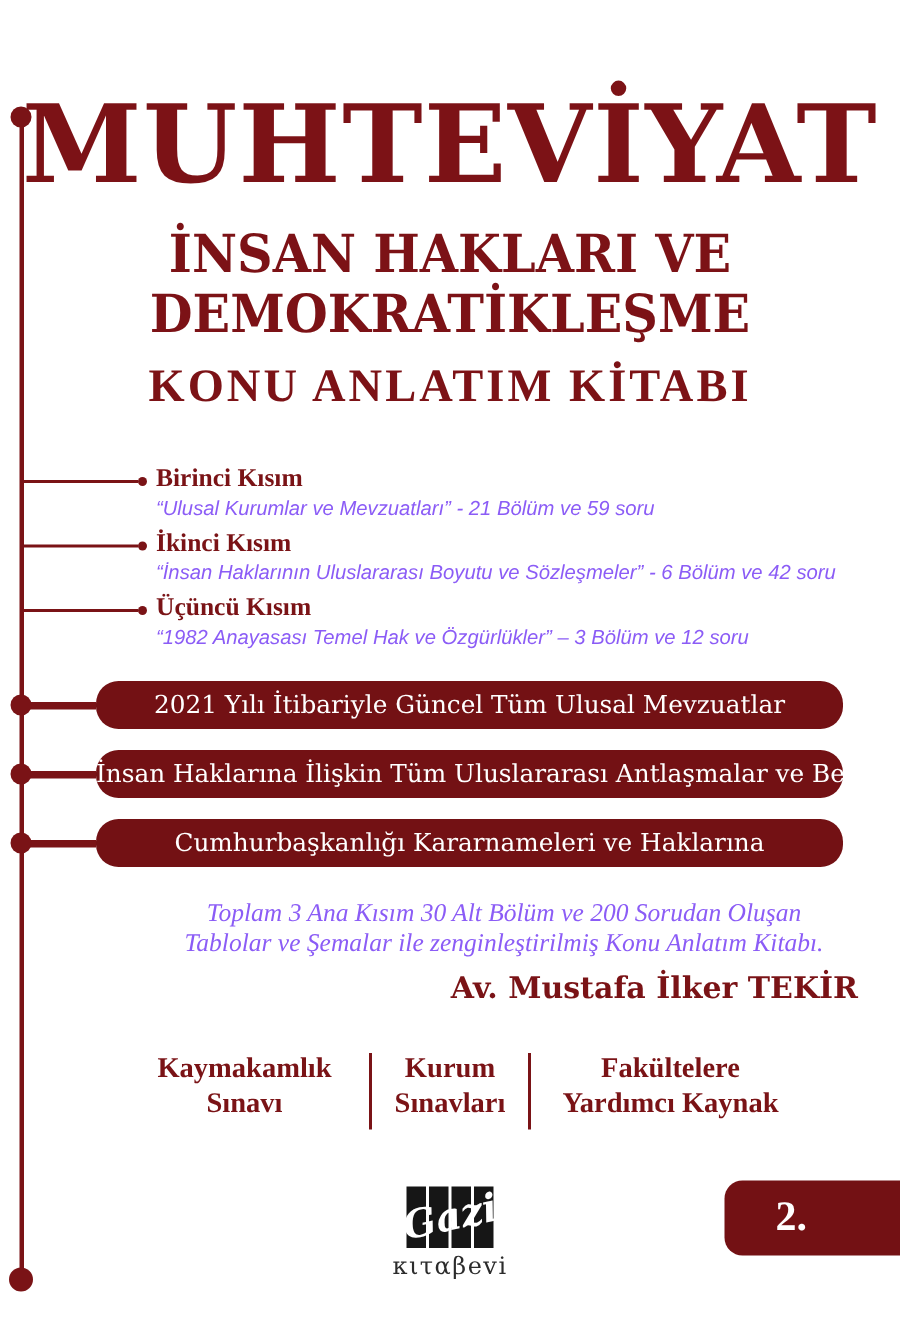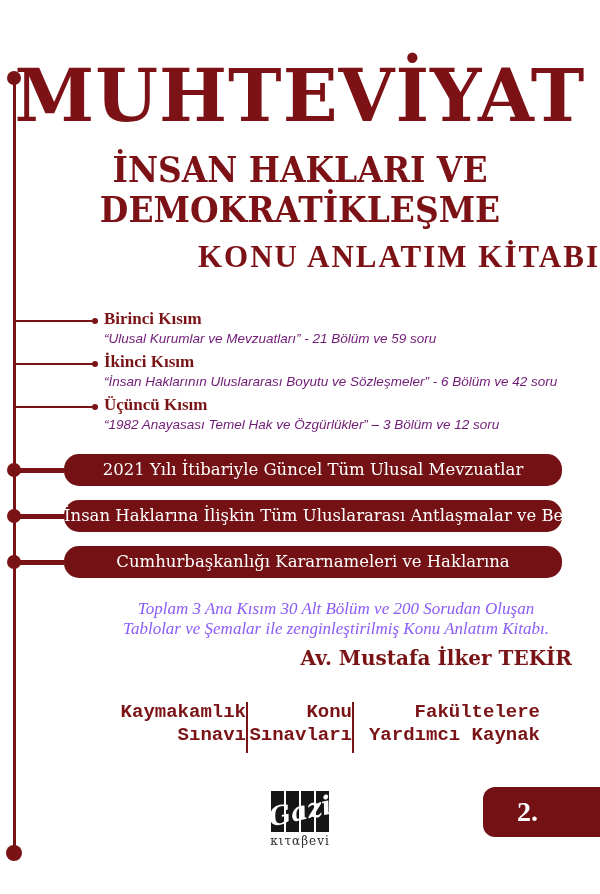--- a/index.html
+++ b/index.html
@@ -28,39 +28,39 @@
   .subtitle {
     position:absolute; top:150px; left:0; width:100%;
     text-align:center;
     font-family:"DejaVu Serif", serif; font-weight:800;
     font-size:35px; line-height:40px; letter-spacing:0px;
     color:#7c1216;
     transform:scaleX(0.94); transform-origin:center;
   }
   .tagline {
     position:absolute; top:239px; left:0; width:100%;
-    text-align:right;
+    text-align:center;
     font-family:"Liberation Serif", serif; font-weight:700;
     font-size:31px; letter-spacing:2px;
     color:#7c1216;
   }
 
   
   .section { position:absolute; left:104px; width:470px; }
   .section-1 { top:310px; }
   .section-2 { top:353px; }
   .section-3 { top:396px; }
   .section-heading {
     font-family:"Liberation Serif", serif; font-weight:700;
     font-size:17px; line-height:17px; color:#7a1316;
   }
   .section-desc {
     margin-top:4px;
     font-family:"Liberation Sans", sans-serif; font-style:italic;
-    font-size:13.5px; line-height:15px; color:#701a75;
+    font-size:13.5px; line-height:15px; color:#8b5cf6;
   }
   .branch-thin { position:absolute; left:16px; width:76px; height:2px; background:#7a1316; }
   .branch-thin-1 { top:320px; } .branch-thin-2 { top:363px; } .branch-thin-3 { top:406px; }
   .branch-bullet { position:absolute; left:92px; width:6px; height:6px; background:#7a1316; border-radius:50%; }
   .branch-bullet-1 { top:318px; } .branch-bullet-2 { top:361px; } .branch-bullet-3 { top:404px; }
 
   
   .banner {
     position:absolute; left:64px; width:498px; height:32px;
     background:#731114; border-radius:15px;
@@ -84,36 +84,36 @@
   }
   .author {
     position:absolute; top:646px; right:28px;
     font-family:"DejaVu Serif", serif; font-weight:800;
     font-size:20px; color:#7a1316;
   }
 
   
   .audience { position:absolute; top:701px; left:80px; width:460px; display:flex; }
   .audience-col {
-    text-align:right;
-    font-family:Liberation Mono, monospace; font-weight:700;
+    text-align:center;
+    font-family:Liberation Serif, serif; font-weight:700;
     font-size:19px; line-height:23px; color:#7a1316;
   }
   .audience-col-1 { width:166px; } .audience-col-2 { width:104px; } .audience-col-3 { width:186px; }
   .audience-divider { width:2px; height:51px; background:#7a1316; margin-top:1px; }
 
   
   .logo { position:absolute; top:791px; left:0; width:100%; display:flex; flex-direction:column; align-items:center; }
   .logo-bars { position:relative; width:58px; height:41px; display:flex; gap:2px; }
   .logo-bar { flex:1; background:#161616; }
   .logo-script-svg { position:absolute; left:0; top:0; width:58px; height:41px; overflow:visible; }
   .logo-word {
     margin-top:2px;
     font-family:"DejaVu Serif", serif;
-    font-size:12px; letter-spacing:1px; color:#2c2c2c;
+    font-size:16px; letter-spacing:1px; color:#2c2c2c;
   }
 
   
   .edition-badge {
     position:absolute; top:787px; left:483px; width:117px; height:50px;
     background:#731114; border-radius:12px 0 0 12px;
     color:#ffffff; text-align:center;
     font-family:"Liberation Serif", serif; font-weight:700;
     font-size:28px; line-height:50px;
     padding-right:28px;
@@ -173,21 +173,21 @@
 
   <div class="author">Av. Mustafa İlker TEKİR</div>
 
   <div class="audience">
     <div class="audience-col audience-col-1">
       <div>Kaymakamlık</div>
       <div>Sınavı</div>
     </div>
     <div class="audience-divider"></div>
     <div class="audience-col audience-col-2">
-      <div>Konu</div>
+      <div>Kurum</div>
       <div>Sınavları</div>
     </div>
     <div class="audience-divider"></div>
     <div class="audience-col audience-col-3">
       <div>Fakültelere</div>
       <div>Yardımcı Kaynak</div>
     </div>
   </div>
 
   <div class="logo">

